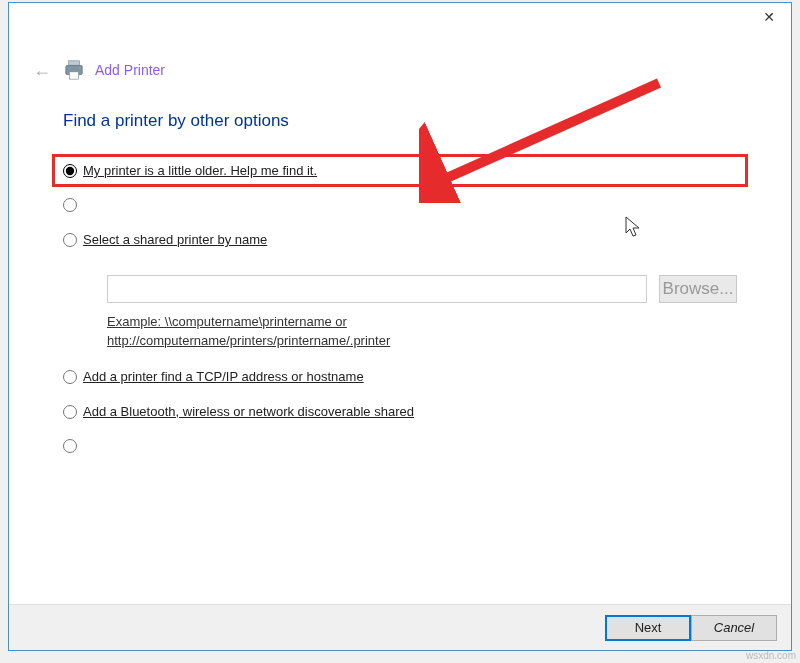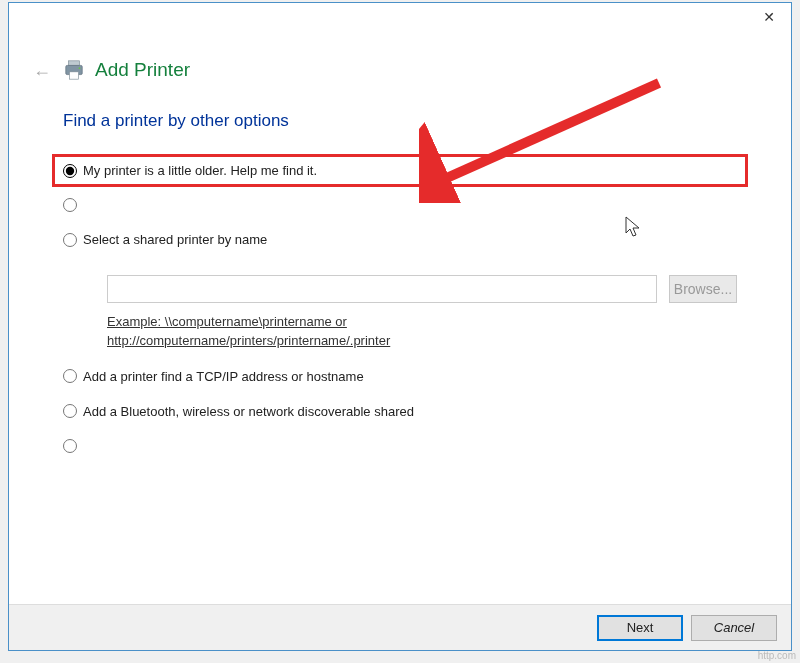--- a/index.html
+++ b/index.html
@@ -37,37 +37,38 @@
       padding: 24px 0 0 24px;
       gap: 10px;
     }
     .back-arrow {
       color: #aaa;
       font-size: 18px;
       width: 20px;
       cursor: pointer;
     }
     .printer-icon svg { width: 22px; height: 22px; display: block; }
-    .header-text { font-size: 19px; color: #15803d; }
+    .header-text { font-size: 14px; color: #8b5cf6; }
     .content {
       padding: 30px 54px 0 54px;
     }
     .heading {
       font-size: 17px;
       color: #003399;
       font-weight: 400;
       margin-bottom: 32px;
     }
     .option {
       display: flex;
-      align-items: center;
+      align-items: flex-end;
       gap: 6px;
       margin-bottom: 20px;
       font-size: 13px;
       color: #222;
+      text-decoration: underline;
     }
     .option input[type=radio] {
       width: 14px; height: 14px;
       accent-color: #000;
       cursor: pointer;
     }
     .option label { cursor: pointer; }
     .highlight-box {
       border: 3px solid #e52b2b;
       padding: 6px 8px;
@@ -85,46 +86,45 @@
     .share-input {
       flex: 1;
       height: 28px;
       border: 1px solid #ccc;
       background: #fff;
       padding: 0 6px;
       font-family: inherit;
       font-size: 13px;
     }
     .browse-btn {
-      width: 68px; height: 28px;
+      width: 78px; height: 28px;
       background: #e9e9e9;
       border: 1px solid #c8c8c8;
       color: #999;
       font-family: inherit;
-      font-size: 14px;
+      font-size: 17px;
       cursor: default;
     }
     .example {
       padding-left: 44px;
       color: #333;
       font-size: 13px;
       line-height: 1.45;
       margin-bottom: 18px;
       text-decoration: underline;
     }
     .footer {
       position: absolute;
       left: 0; right: 0; bottom: 0;
       height: 46px;
       background: #f0f0f0;
       border-top: 1px solid #ddd;
       display: flex;
       justify-content: flex-end;
       align-items: center;
-      gap: 8px;
       padding-right: 14px;
     }
     .footer button {
       width: 86px; height: 26px;
       font-family: inherit;
       font-size: 13px;
       cursor: pointer;
     }
     .btn-next {
       background: #e1e1e1;
@@ -237,13 +237,13 @@
     </defs>
     <line x1="240" y1="10" x2="12" y2="112" stroke="#e52b2b" stroke-width="10" marker-end="url(#ah)"></line>
   </svg>
 
   <svg class="cursor-annotation" width="20" height="24">
     <path d="M2,2 L2,18 L6,14 L9,21 L12,20 L9,13 L15,13 Z" fill="#fff" stroke="#333" stroke-width="1"></path>
   </svg>
 
 </div>
 
-<div class="watermark">http.com</div>
+<div class="watermark">wsxdn.com</div>
 
 </body></html>

